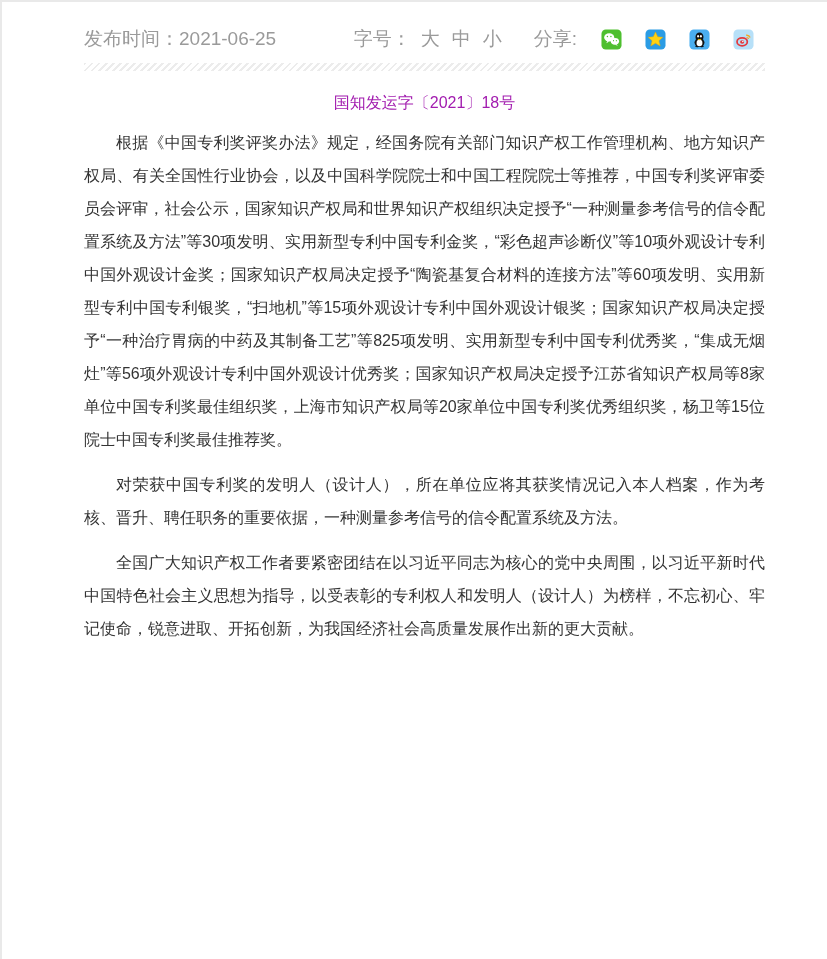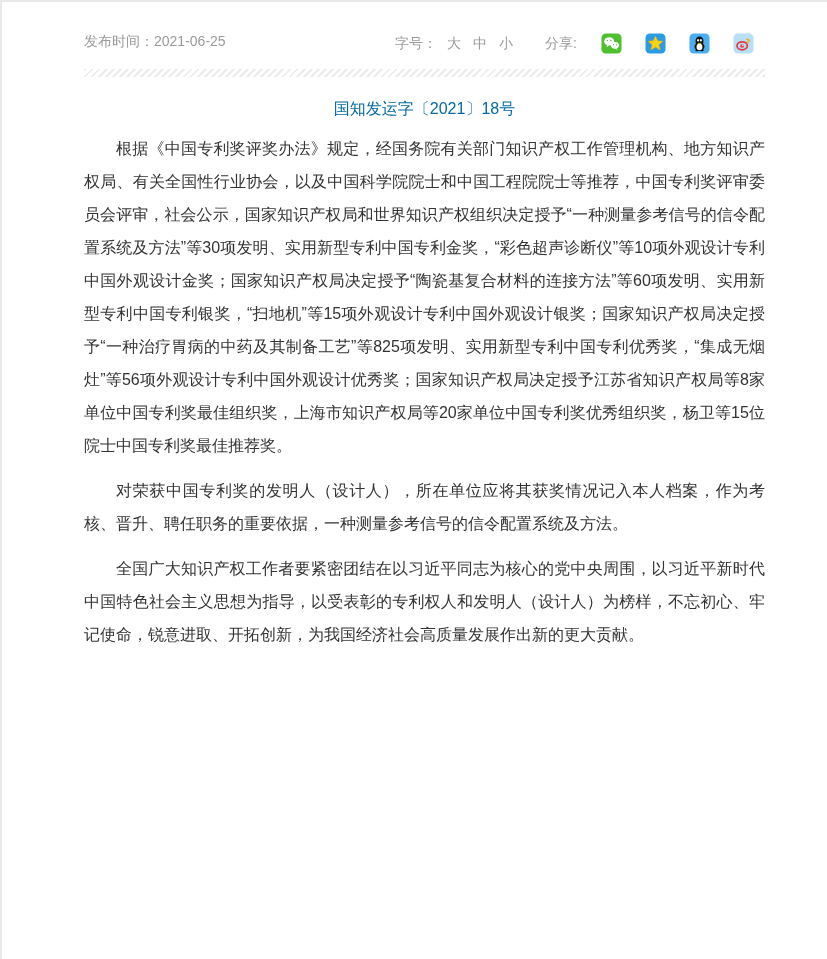--- a/index.html
+++ b/index.html
@@ -11,35 +11,35 @@
   .page {
     box-sizing:border-box; width:827px; min-height:959px;
     border-top:2px solid #e9e9e9; border-left:2px solid #e9e9e9;
     padding:8px 62px 20px 82px;
   }
   .doc-title {
     margin:2px 0 0 0; font-size:22px; font-weight:bold; color:#3a3a3a;
     text-align:center; letter-spacing:1px; line-height:30px;
   }
   .meta-row {
-    margin-top:23px; display:flex; justify-content:space-between; align-items:flex-start;
-    font-size:14px; color:#9a9a9a; height:24px;
+    margin-top:17px; display:flex; justify-content:space-between; align-items:center;
+    font-size:19px; color:#9a9a9a; height:24px;
   }
   .meta-left { white-space:nowrap; }
   .meta-right { display:flex; align-items:center; }
   .fs-label { margin-right:4px; }
   .fs-option { margin:0 6px; cursor:pointer; color:#9a9a9a; }
   .share-label { margin-left:26px; margin-right:12px; }
   .share-icon { width:21px; height:21px; margin-left:12px; margin-right:11px; cursor:pointer; display:inline-block; }
   .share-icon svg { display:block; }
   .hatch-divider {
     margin-top:12px; height:8px;
     background:repeating-linear-gradient(135deg,#ececec 0 2px,#ffffff 2px 5px);
   }
-  .doc-number { margin-top:22px; text-align:center; font-size:16px; color:#0369a1; }
+  .doc-number { margin-top:22px; text-align:center; font-size:16px; color:#a21caf; }
   .body-text { margin-top:6px; }
   .body-text p {
     font-size:16px; line-height:33px; text-align:justify;
     margin:12px 0; color:#333;
   }
   .body-text p.indent { text-indent:2em; }
 </style>
 </head>
 <body>
 

